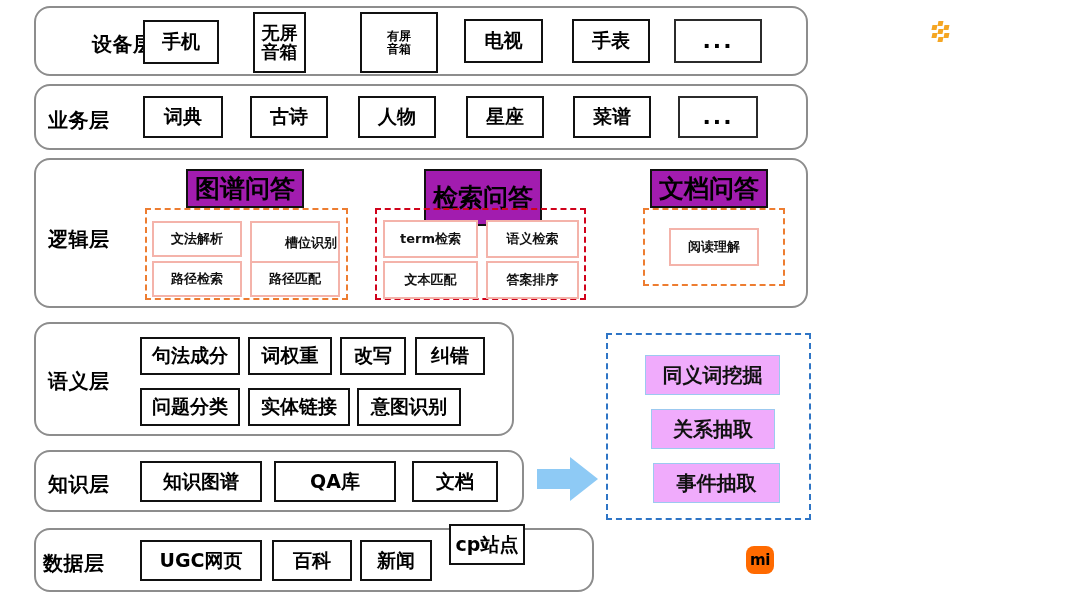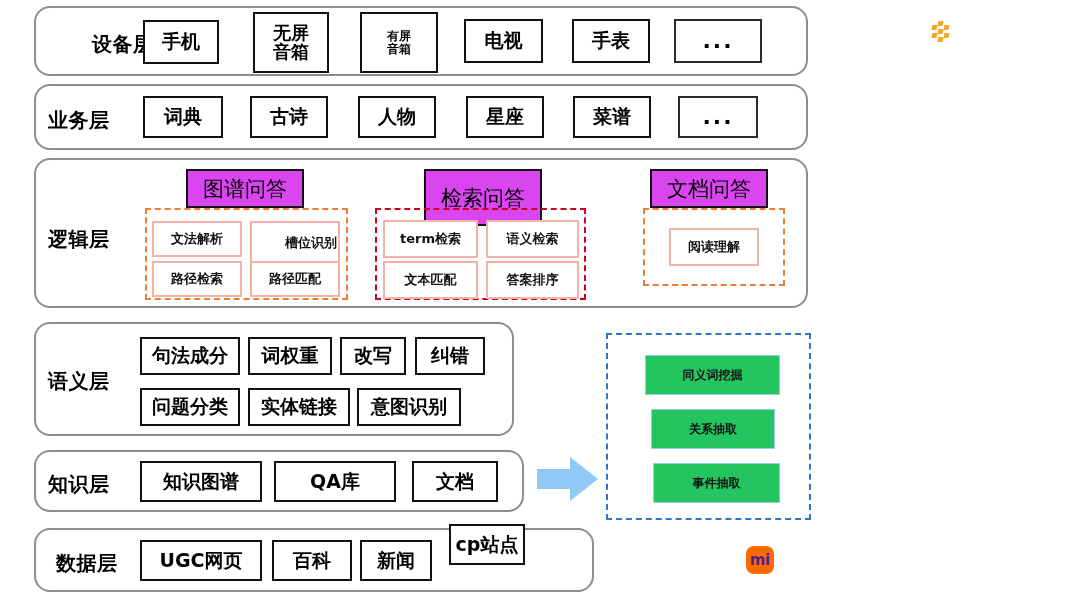--- a/index.html
+++ b/index.html
@@ -50,27 +50,27 @@
     white-space: pre-line;
     color: #000;
   }
   .chip.thin { border-width: 2px; border-color: #2b2b2b; }
   .chip.ellipsis { font-size: 22px; letter-spacing: 2px; font-weight: bold; }
 
   
   .group-title {
     position: absolute;
     box-sizing: border-box;
-    background: #d946ef;
+    background: #a21caf;
     border: 2.5px solid #111111;
     display: flex;
     align-items: center;
     justify-content: center;
-    font-weight: normal;
-    font-size: 21px;
+    font-weight: bold;
+    font-size: 25px;
     color: #000;
   }
 
   
   .dash-group {
     position: absolute;
     box-sizing: border-box;
     background: transparent;
   }
   .dash-orange { border: 2px dashed #ED7D31; }
@@ -89,27 +89,27 @@
     font-weight: bold;
     font-size: 13px;
     color: #111;
     white-space: nowrap;
   }
 
   
   .bchip {
     position: absolute;
     box-sizing: border-box;
-    background: #22c55e;
+    background: #f0abfc;
     border: 1.8px solid #9CC9F0;
     display: flex;
     align-items: center;
     justify-content: center;
     font-weight: bold;
-    font-size: 12px;
+    font-size: 20px;
     color: #111;
     white-space: nowrap;
   }
 
   
   .arrow {
     position: absolute;
     left: 537px;
     top: 456px;
     width: 62px;
@@ -152,37 +152,37 @@
     top: 546px;
     width: 28px;
     height: 28px;
     border-radius: 8px;
     background: #FF6A00;
     display: flex;
     align-items: center;
     justify-content: center;
   }
   .mi-logo span {
-    color: #4c1d95;
+    color: #000000;
     font-size: 15px;
     font-weight: bold;
     font-family: "DejaVu Sans", "Liberation Sans", sans-serif;
     letter-spacing: -0.5px;
     line-height: 1;
   }
 </style>
 </head>
 <body>
 
 <div class="layer" style="left:34px; top:6px; width:774px; height:70px;">
 </div>
 <div class="layer-label" style="left:48px; top:31px;margin-left:44px;">设备层</div>
 
 <div class="chip" style="left:143px; top:20px; width:76px; height:44px;">手机</div>
-<div class="chip" style="left:253px; top:12px; width:76px; height:61px; font-size:18px;">无屏
+<div class="chip" style="left:253px; top:12px; width:53px; height:61px; font-size:18px;">无屏
 音箱</div>
 <div class="chip" style="left:360px; top:12px; width:78px; height:61px; font-size:12px;">有屏
 音箱</div>
 <div class="chip" style="left:464px; top:19px; width:79px; height:44px;">电视</div>
 <div class="chip" style="left:572px; top:19px; width:78px; height:44px;">手表</div>
 <div class="chip thin ellipsis" style="left:674px; top:19px; width:88px; height:44px;">...</div>
 
 <div class="layer" style="left:34px; top:84px; width:774px; height:66px;">
 </div>
 <div class="layer-label" style="left:48px; top:107px;">业务层</div>
@@ -231,21 +231,21 @@
 <div class="layer" style="left:34px; top:450px; width:490px; height:62px;">
 </div>
 <div class="layer-label" style="left:48px; top:471px;">知识层</div>
 
 <div class="chip" style="left:140px; top:461px; width:122px; height:41px;">知识图谱</div>
 <div class="chip" style="left:274px; top:461px; width:122px; height:41px;">QA库</div>
 <div class="chip" style="left:412px; top:461px; width:86px; height:41px;">文档</div>
 
 <div class="layer" style="left:34px; top:528px; width:560px; height:64px;">
 </div>
-<div class="layer-label" style="left:56px; top:550px;">数据层</div>
+<div class="layer-label" style="left:43px; top:550px;">数据层</div>
 
 <div class="chip" style="left:140px; top:540px; width:122px; height:41px;">UGC网页</div>
 <div class="chip" style="left:272px; top:540px; width:80px; height:41px;">百科</div>
 <div class="chip" style="left:360px; top:540px; width:72px; height:41px;">新闻</div>
 <div class="chip" style="left:449px; top:524px; width:76px; height:41px;">cp站点</div>
 
 <div class="arrow">
   <svg width="62" height="46" viewBox="0 0 62 46" xmlns="http://www.w3.org/2000/svg">
     <polygon points="0,13 33,13 33,1 61,23 33,45 33,33 0,33" fill="#8ECAF5"></polygon>
   </svg>

